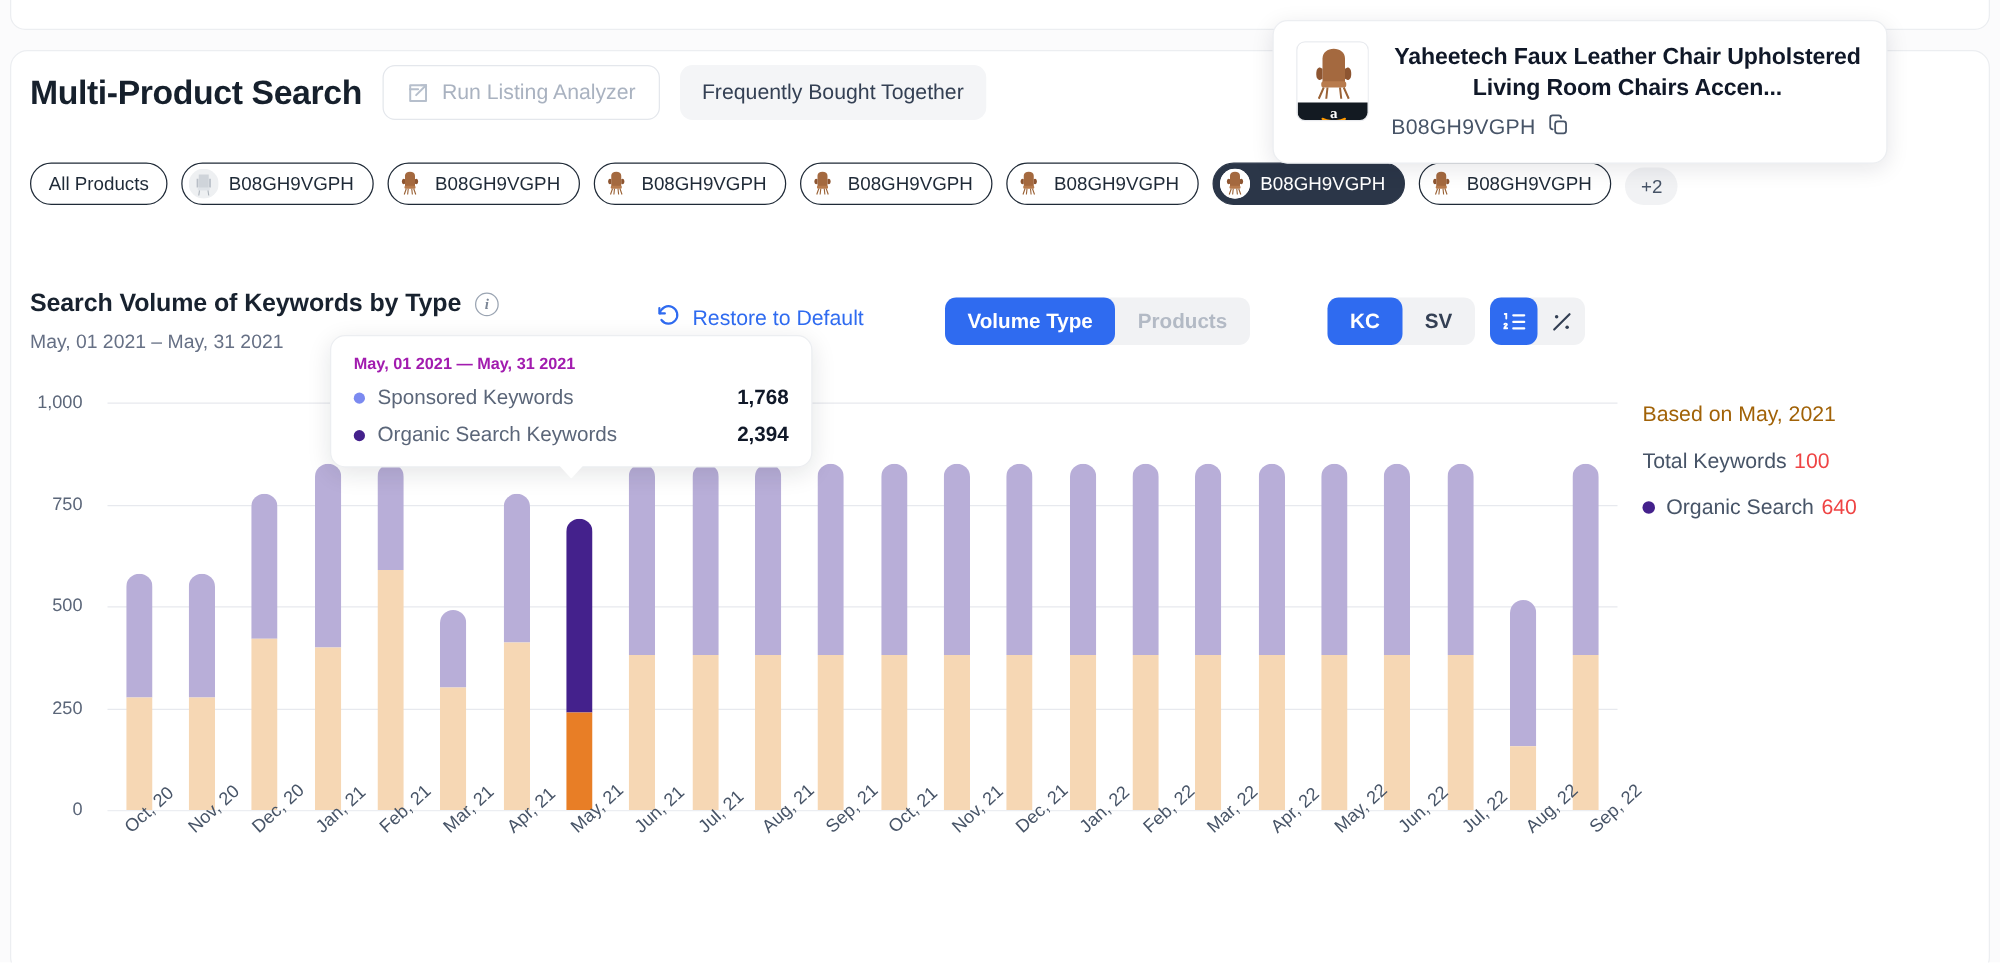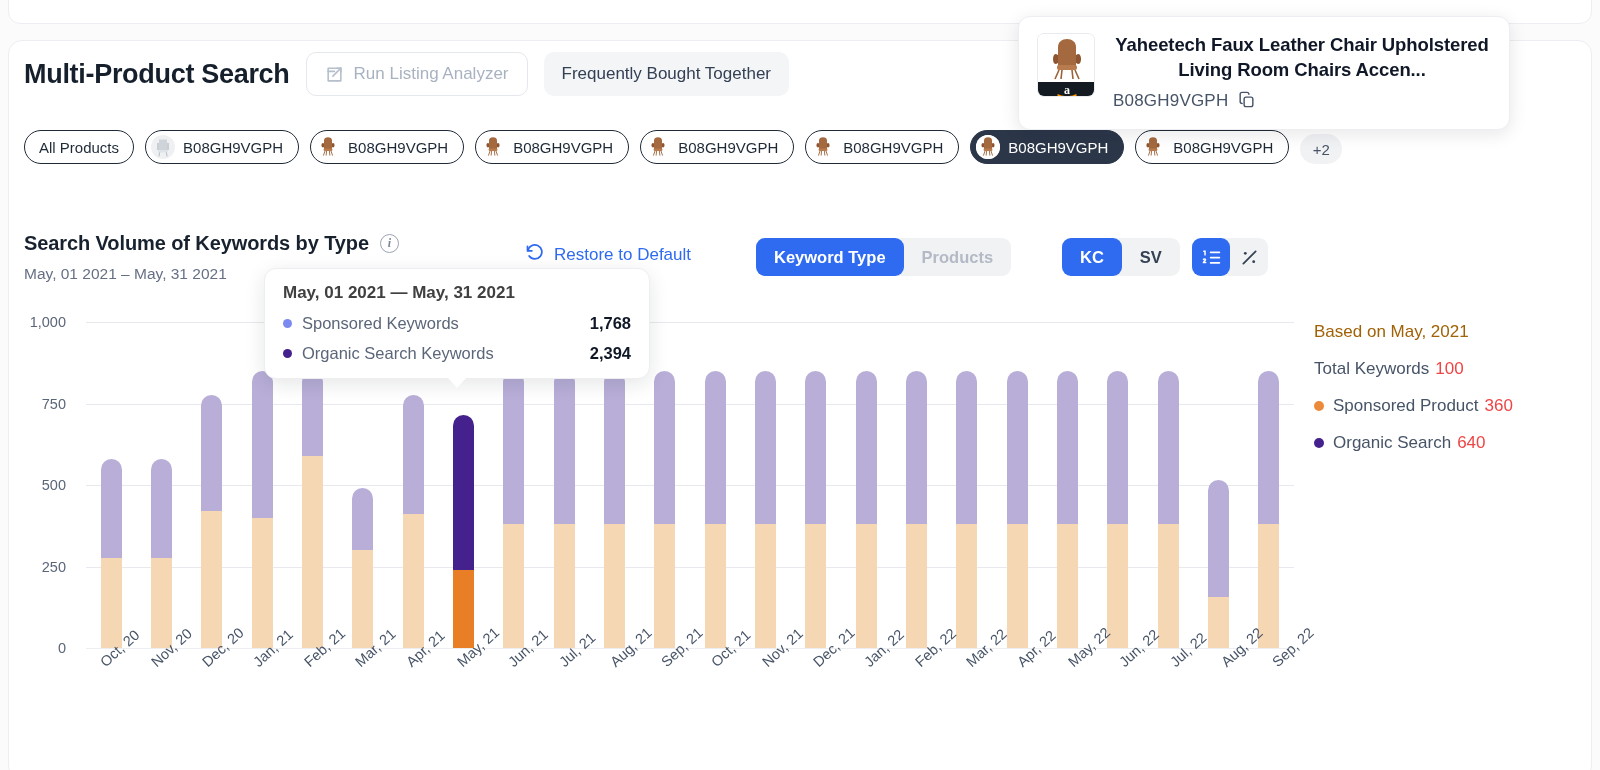--- a/index.html
+++ b/index.html
@@ -221,21 +221,21 @@
   }
   .hover-tip::after {
     content: "";
     position: absolute;
     bottom: -10px; left: 182px;
     width: 20px; height: 11px;
     background: #ffffff;
     clip-path: polygon(0 0, 100% 0, 50% 100%);
     filter: drop-shadow(0 2px 1px rgba(16,24,40,.07));
   }
-  .tip-title { font-size: 17px; font-weight: 700; color: #404040; }
+  .tip-title { font-size: 13px; font-weight: 700; color: #a21caf; }
   .tip-row {
     display: flex; align-items: center;
     margin-top: 11px;
     font-size: 16.5px;
   }
   .tip-dot { width: 9px; height: 9px; border-radius: 50%; margin-right: 10px; flex:0 0 auto;}
   .tip-label { color: #5b6679; }
   .tip-value { margin-left: auto; color: #101828; font-weight: 700; }
 
   
@@ -461,21 +461,21 @@
     <span>
       <svg width="21" height="21" viewBox="0 0 24 24" fill="none" stroke="#2f6bf0" stroke-width="2" stroke-linecap="round" stroke-linejoin="round">
         <path d="M4 5v5h5"></path>
         <path d="M4.5 10a8 8 0 1 1 1.4 6"></path>
       </svg>
     </span>
     <span>Restore to Default</span>
   </div>
 
   <div class="seg-group" id="seg-type">
-    <div class="seg-item active">Keyword Type</div>
+    <div class="seg-item active">Volume Type</div>
     <div class="seg-item">Products</div>
   </div>
 
   <div class="seg-group" id="seg-metric">
     <div class="seg-item active">KC</div>
     <div class="seg-item idle-dark">SV</div>
   </div>
 
   <div class="seg-group" id="seg-view">
     <div class="seg-item active seg-icon">
@@ -698,25 +698,20 @@
   </div>
 
   <div class="summary">
     <div class="sum-based">Based on May, 2021</div>
     <div class="sum-line">
       <span>Total Keywords</span>
       <span class="num">100</span>
     </div>
     <div id="sum-host">
         <div class="sum-line">
-          <span class="sum-dot" style="background:#ec8a3c"></span>
-          <span>Sponsored Product</span>
-          <span class="num">360</span>
-        </div>
-        <div class="sum-line">
           <span class="sum-dot" style="background:#44218c"></span>
           <span>Organic Search</span>
           <span class="num">640</span>
         </div>
       </div>
   </div>
 
 </div>
 
 </body></html>

